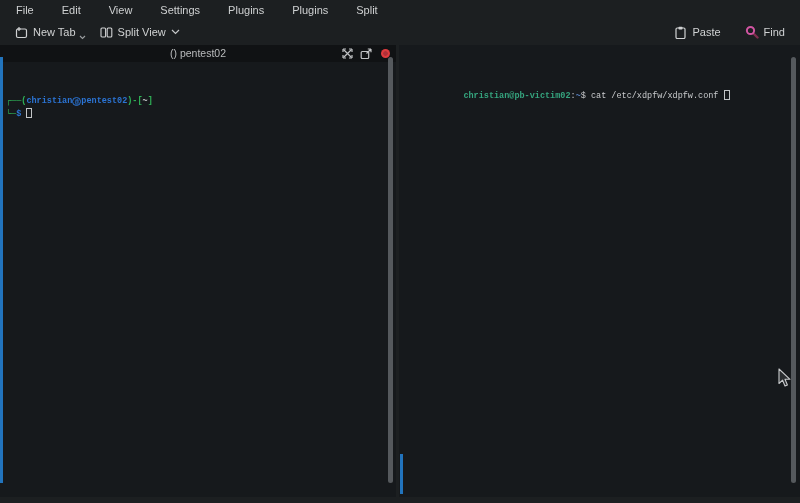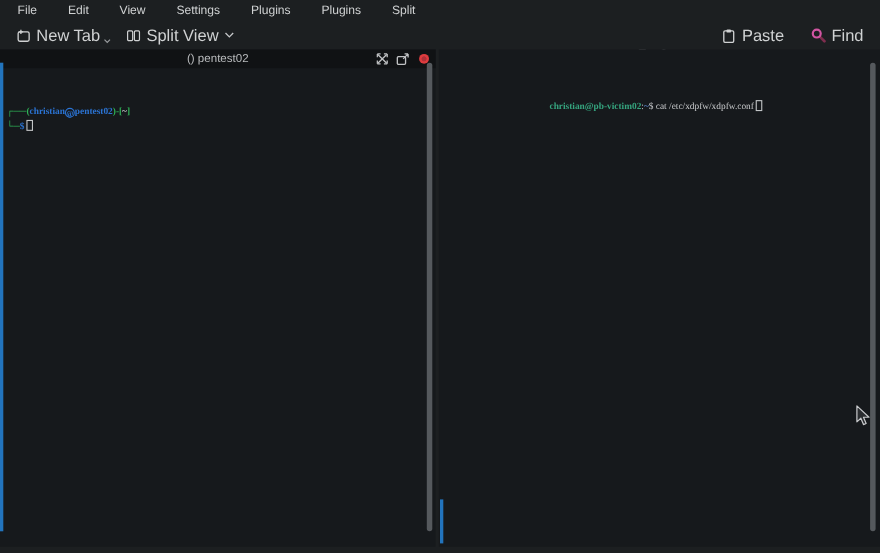--- a/index.html
+++ b/index.html
@@ -8,21 +8,21 @@
   .window { position:absolute; inset:0; width:800px; height:503px; background:#1c1f21; }
 
   
   .menubar { position:absolute; left:0; top:0; width:800px; height:19px;
              display:flex; align-items:center; padding-left:8px; gap:12px; }
   .menu-item { color:#cfd1d2; font-size:11px; padding:2px 8px; border-radius:3px; cursor:default; }
 
   
   .toolbar { position:absolute; left:0; top:19px; width:800px; height:26px;
              display:flex; align-items:center; padding:0 8px; }
-  .tb-btn { display:flex; align-items:center; gap:5px; color:#d0d2d3; font-size:15px;
+  .tb-btn { display:flex; align-items:center; gap:5px; color:#d0d2d3; font-size:11px;
             padding:3px 7px; border-radius:3px; position:relative; }
   .tb-btn.disabled { color:#5c6063;margin-top:36px; }
   .tb-right { margin-left:auto; display:flex; align-items:center; gap:10px; }
   .mini-caret { position:relative; top:5px; margin-left:-2px; }
   .icon-svg { display:block; }
 
   
   .split-area { position:absolute; left:0; top:45px; width:800px; height:452px; }
   .pane { position:absolute; top:0; height:452px; background:#16191c; }
   .pane-left  { left:0;   width:396px; }
@@ -32,21 +32,21 @@
   .pane-title { position:absolute; left:0; right:0; top:0; height:17px; line-height:17px;
                 text-align:center; color:#b9bbbd; font-size:10.5px; }
   .pane-header-icons { position:absolute; right:5px; top:0; height:17px;
                        display:flex; align-items:center; gap:7px; }
   .hdr-icon { display:flex; align-items:center; justify-content:center; width:12px; height:12px; }
   .close-dot { width:9px; height:9px; border-radius:50%;
                background:radial-gradient(circle at 50% 50%, #b03038 0 2px, #de3b3e 2.6px); }
 
   
   .term { position:absolute; left:0; top:17px; right:0; bottom:0;
-          font-family:Liberation Serif, serif; font-size:8.5px; line-height:13px;
+          font-family:Liberation Mono, monospace; font-size:8.5px; line-height:13px;
           color:#c9cbcd; white-space:pre; }
   .pane-left  .term { padding:7px 10px 0 6px; }
   .pane-right .term { padding:2px 10px 0 4px;text-align:center; }
   .t-line { height:13px; }
   .circled { display:inline-block; border:1px solid currentColor; border-radius:50%;
              width:9px; height:9px; line-height:8px; text-align:center; font-size:7px;
              vertical-align:-1px; }
   .hollow-cursor { display:inline-block; width:6px; height:10px;
                    border:1px solid #c2c5c7; vertical-align:-2px; margin-left:0px; }
 

